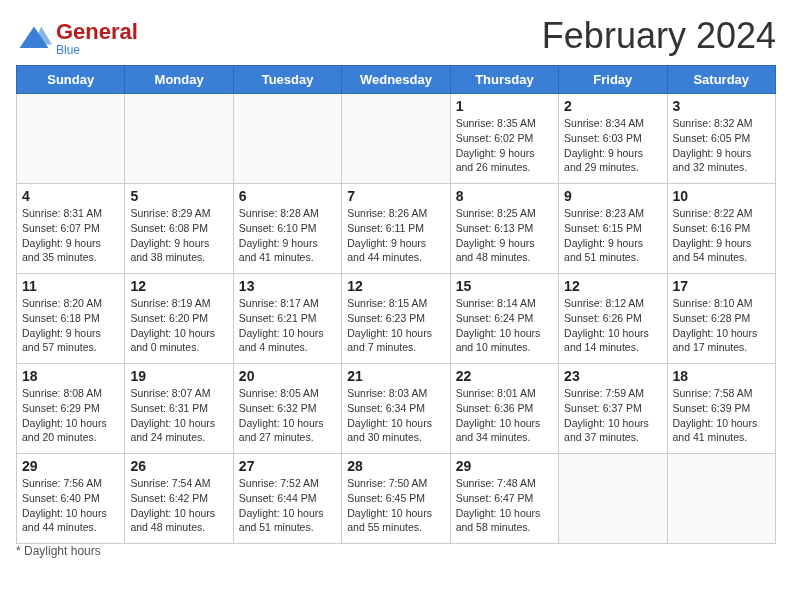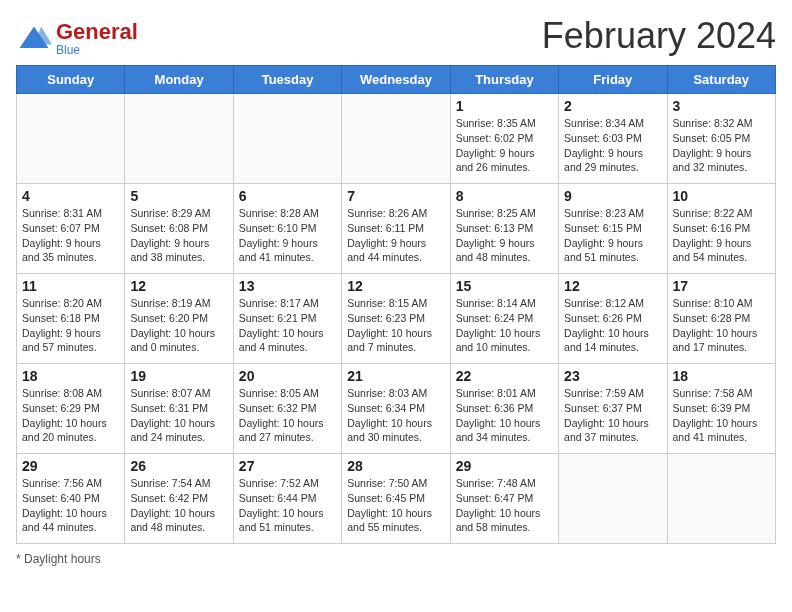--- a/index.html
+++ b/index.html
@@ -85,21 +85,20 @@
     }
     .day-info {
       font-size: 10.5px;
       color: #333;
       line-height: 1.4;
     }
     .empty-cell {
       background: #f9f9f9;
     }
     .footer-note {
-      margin-top: 8px;
       font-size: 12px;
       color: #555;
     }
   </style>
 </head>
 <body>
 
 <div class="header-area">
   <div class="logo">
     <svg class="logo-icon" viewBox="0 0 40 40">

